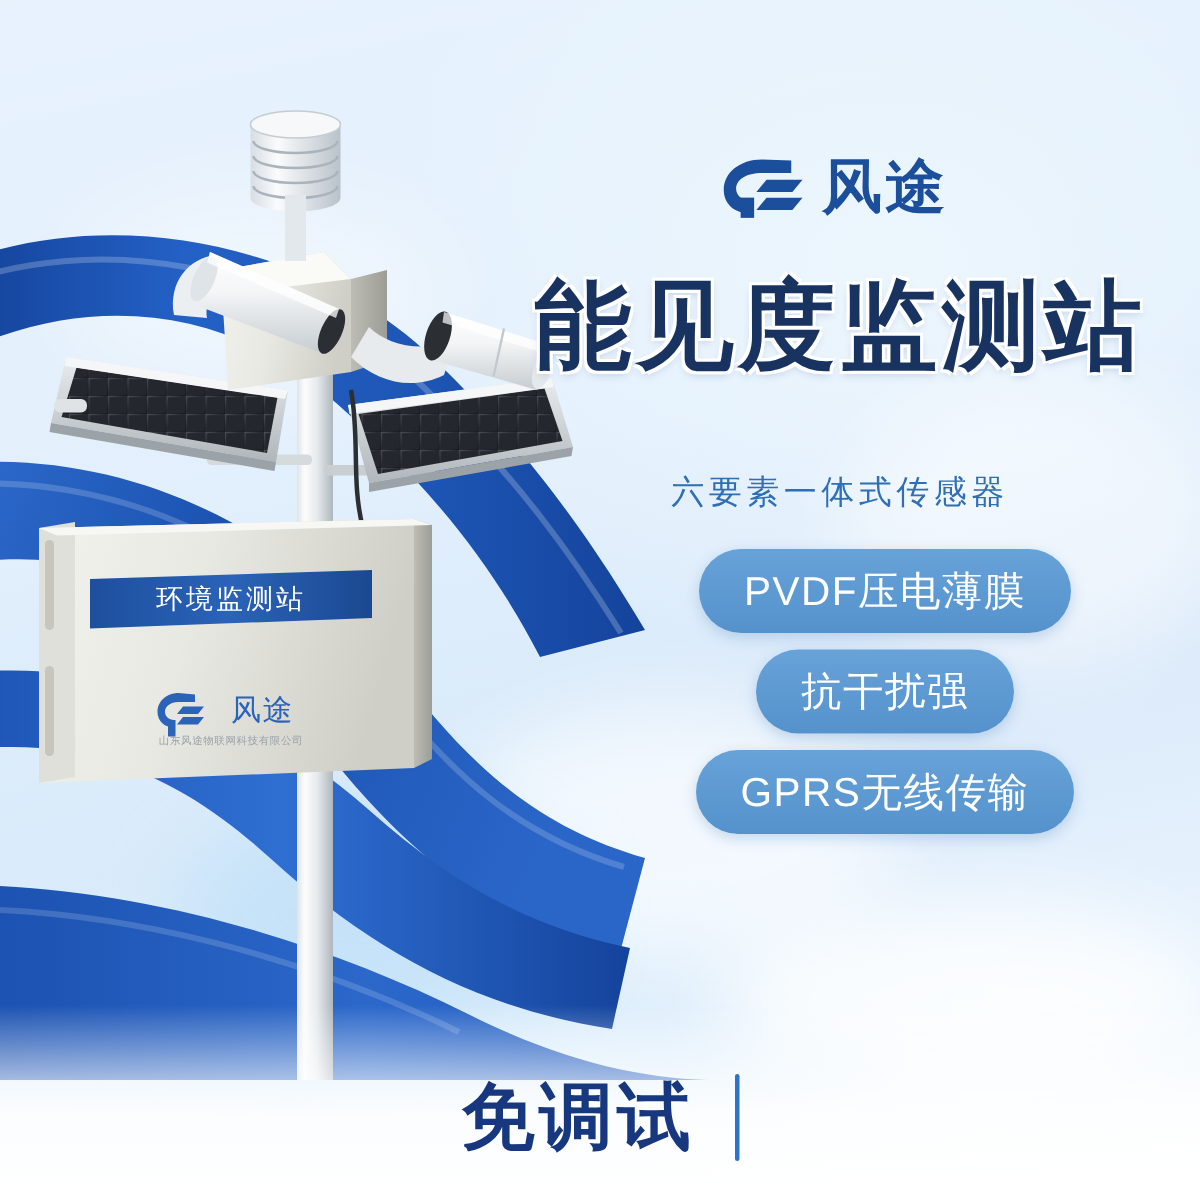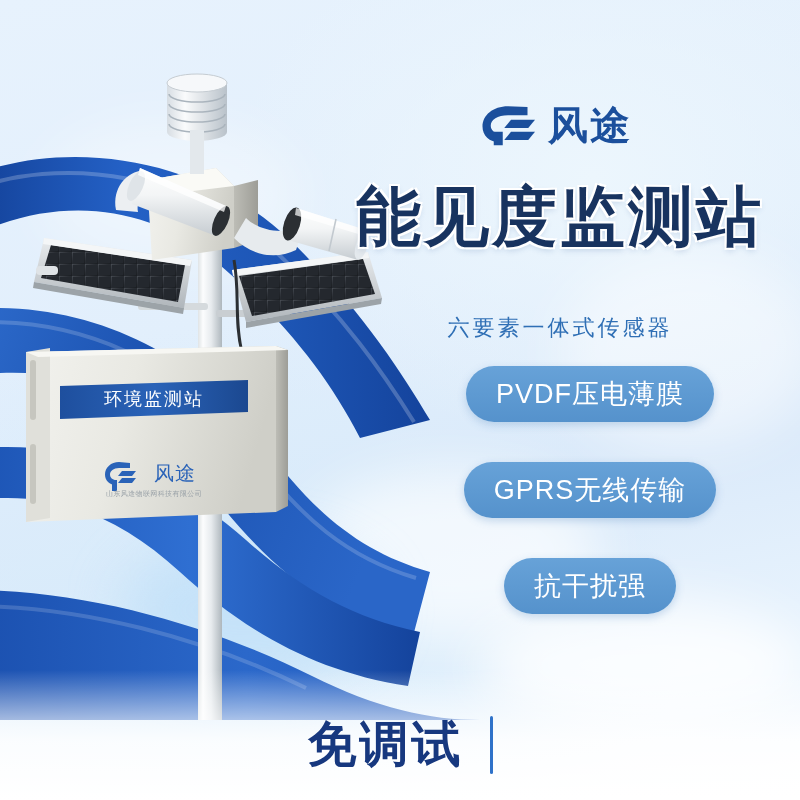--- a/index.html
+++ b/index.html
@@ -46,21 +46,21 @@
       -2px -2px 0 #fff, 2px -2px 0 #fff, -2px 2px 0 #fff, 2px 2px 0 #fff,
       0 3px 6px rgba(40,80,140,.22);
   }
   .subhead{
     position:absolute;left:330px;top:272px;width:460px;
     text-align:center;font-size:22px;color:#2f6fb5;letter-spacing:3px;line-height:1.1;margin-top:44px;
   }
 
   
   .pills{position:absolute;left:440px;top:366px;width:300px;
-    display:flex;flex-direction:column;align-items:center;gap:40px;}
+    display:flex;flex-direction:column;align-items:center;gap:11px;}
   .pill{
     background:linear-gradient(180deg,#67a2d8 0%,#5592cc 100%);
     color:#ffffff;font-size:27px;letter-spacing:1px;
     border-radius:30px;padding:10px 30px;white-space:nowrap;
     box-shadow:0 3px 9px rgba(60,120,180,.26);
   }
 
   
   .banner{position:absolute;left:0;bottom:0;width:800px;height:110px;
     display:flex;align-items:center;justify-content:center;gap:0;}
@@ -267,22 +267,22 @@
       <rect x="21" y="38" width="12" height="18" fill="#1b4f9c"></rect>
     </svg>
     <div class="brandname">风途</div>
   </div>
 
   <div class="headline">能见度监测站</div>
   <div class="subhead">六要素一体式传感器</div>
 
   <div class="pills">
     <div class="pill">PVDF压电薄膜</div>
+    <div class="pill">抗干扰强</div>
     <div class="pill">GPRS无线传输</div>
-    <div class="pill">抗干扰强</div>
   </div>
 
   <div class="bottomfade"></div>
 
   <div class="banner">
     <div class="banner-left">免调试</div>
     <div class="banner-div"></div>
   </div>
 
 </div>

